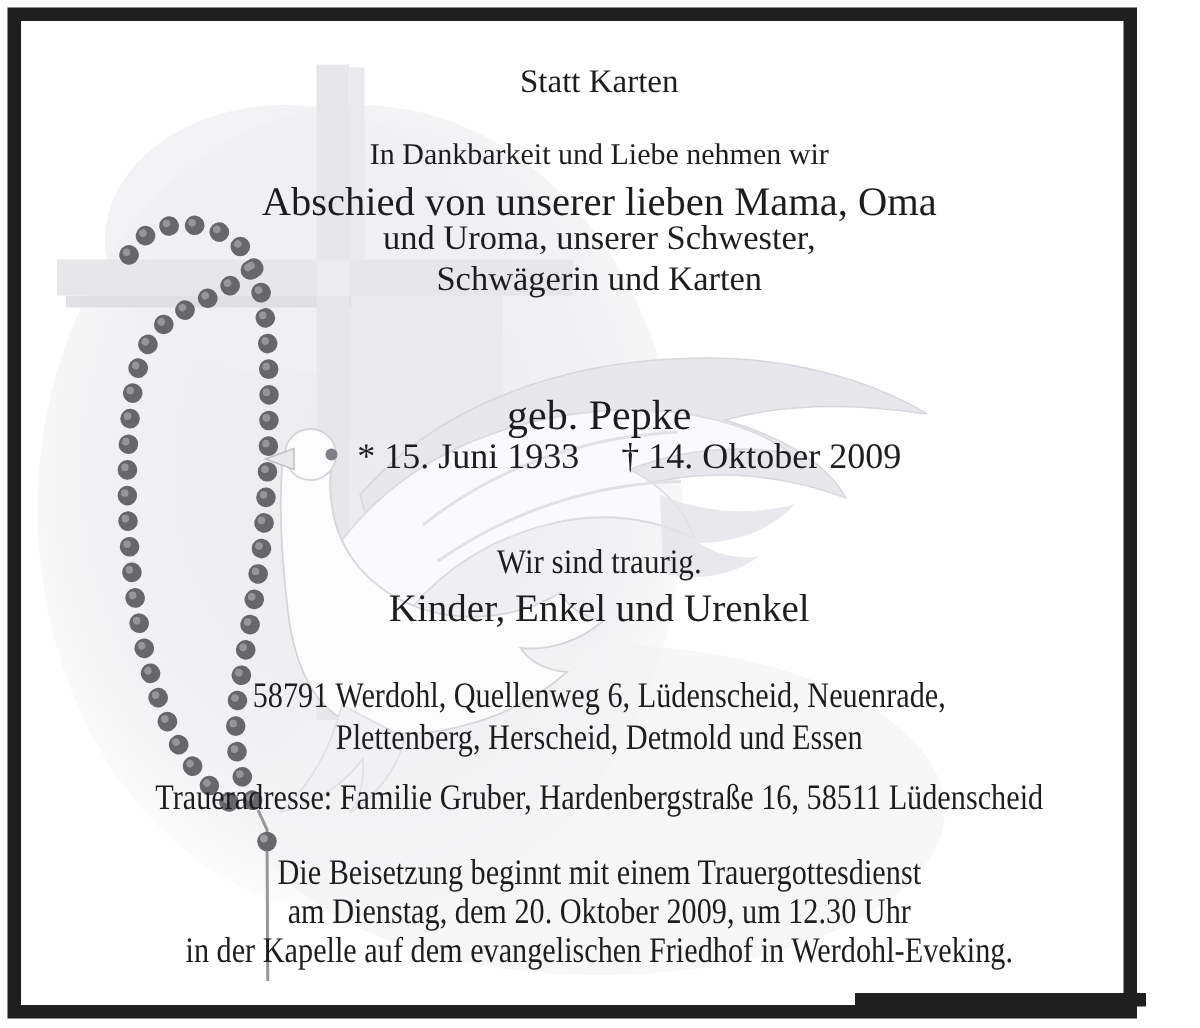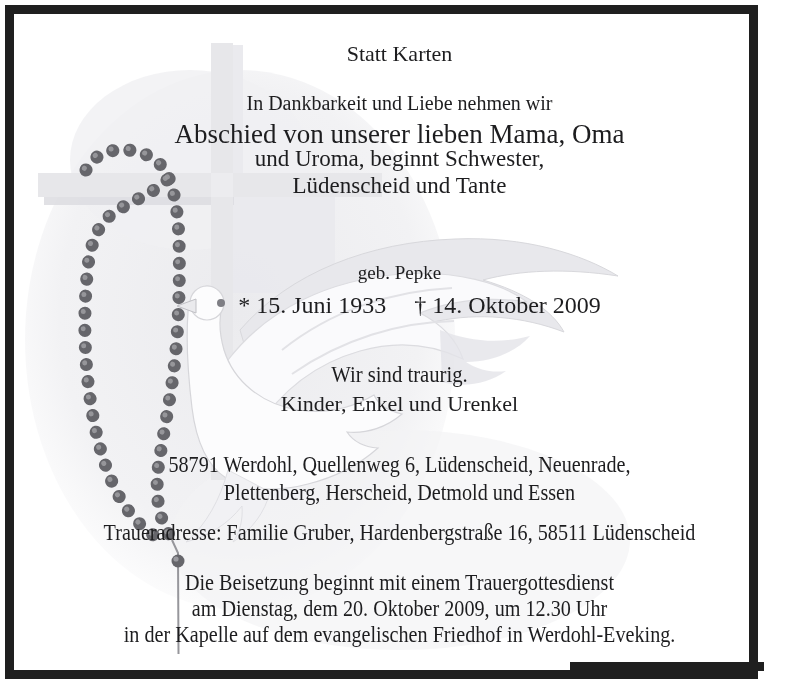--- a/index.html
+++ b/index.html
@@ -20,25 +20,25 @@
   .art{position:absolute;left:0;top:0;z-index:0;}
   .content{position:absolute;left:0;top:0;width:800px;height:685px;z-index:2;}
   .line{position:absolute;left:14px;right:15px;text-align:center;white-space:nowrap;}
   .cond{transform:scaleX(0.84);}
   .statt   {top:41px;  font-size:22px;}
   .intro1  {top:92px;  font-size:20px;}
   .intro2  {top:119px; font-size:27px;}
   .intro3  {top:146px; font-size:23px;}
   .intro4  {top:173px; font-size:23px;}
   .name    {top:206px; font-size:50px;}
-  .maiden  {top:262px; font-size:19px;}
+  .maiden  {top:262px; font-size:28px;}
   .dates   {top:292px; font-size:24px;padding-left:40px;}
   .dates span{display:inline-block;margin:0 14px;}
   .grief   {top:362px; font-size:23px; transform:scaleX(0.9);}
-  .mourners{top:391px; font-size:22px;text-align:center;}
+  .mourners{top:391px; font-size:26px;text-align:center;}
   .places1 {top:451px; font-size:24px;}
   .places2 {top:479px; font-size:24px;}
   .contact {top:519px; font-size:24px;}
   .funeral1{top:569px; font-size:24px;}
   .funeral2{top:595px; font-size:24px;}
   .funeral3{top:621px; font-size:24px;}
 </style>
 </head>
 <body>
 
@@ -137,22 +137,22 @@
   </svg>
 
   <div class="frame"></div>
   <div class="frame-step"></div>
 
   <div class="content">
     <div class="line statt">Statt Karten</div>
 
     <div class="line intro1">In Dankbarkeit und Liebe nehmen wir</div>
     <div class="line intro2">Abschied von unserer lieben Mama, Oma</div>
-    <div class="line intro3">und Uroma, beginnt Schwester,</div>
-    <div class="line intro4">Lüdenscheid und Tante</div>
+    <div class="line intro3">und Uroma, unserer Schwester,</div>
+    <div class="line intro4">Schwägerin und Karten</div>
 
     <div class="line maiden">geb. Pepke</div>
 
     <div class="line dates">
       <span>* 15. Juni 1933</span><span>† 14. Oktober 2009</span>
     </div>
 
     <div class="line grief">Wir sind traurig.</div>
     <div class="line mourners">Kinder, Enkel und Urenkel</div>
 

